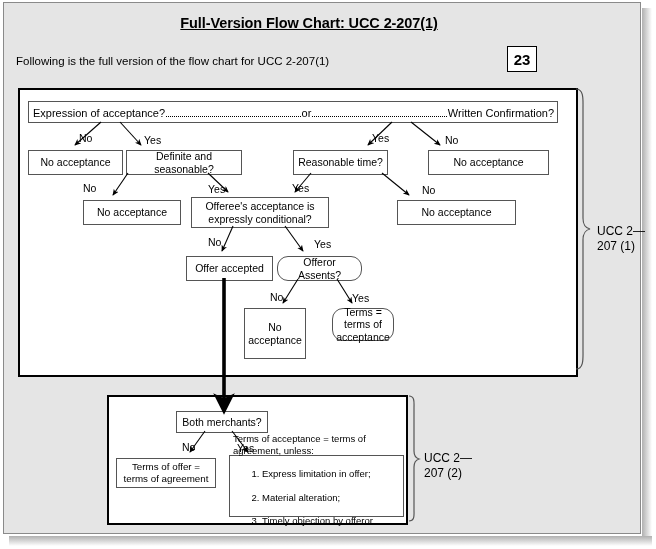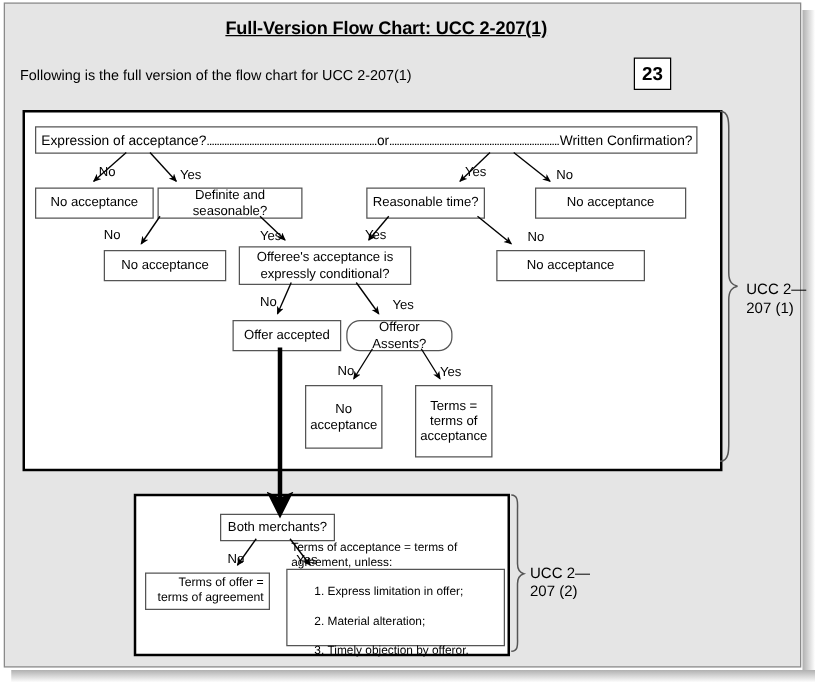--- a/index.html
+++ b/index.html
@@ -117,21 +117,21 @@
     left:225px;top:452px;width:175px;height:62px;
     justify-content:flex-start;align-items:center;
     text-align:left;padding:2px 3px;font-size:9.5px;line-height:1.22;
   }
   #n-terms-acc ol{
     margin:0;padding-left:17px;list-style-position:outside;
   }
   #n-terms-acc ol li{margin:12px;padding:0;}
   #n-terms-offer{
     left:112px;top:455px;width:100px;height:30px;
-    justify-content:flex-start;text-align:right;padding:2px 4px;font-size:9.8px;line-height:1.25;
+    justify-content:flex-start;text-align:center;padding:2px 4px;font-size:9.8px;line-height:1.25;
   }
 </style>
 </head>
 <body>
 
 <div id="page">
 
   <div id="shadow-right"></div>
   <div id="shadow-bottom"></div>
 
@@ -166,21 +166,21 @@
     <div class="node" style="left:187px;top:194px;width:138px;height:31px;">Offeree's acceptance is expressly conditional?</div>
 
     <div class="node" style="left:393px;top:197px;width:119px;height:25px;">No acceptance</div>
 
     <div class="node" style="left:182px;top:253px;width:87px;height:25px;">Offer accepted</div>
 
     <div class="node" style="left:273px;top:253px;width:85px;height:25px;border-radius:11px;">Offeror Assents?</div>
 
     <div class="node" style="left:240px;top:305px;width:62px;height:51px;">No acceptance</div>
 
-    <div class="node" style="left:328px;top:305px;width:62px;height:58px;">Terms = terms of acceptance</div>
+    <div class="node" style="left:328px;top:305px;width:62px;height:33px;border-radius:11px;">Terms = terms of acceptance</div>
 
     <div id="frame2" class="frame-box"></div>
 
     <div class="node" style="left:172px;top:408px;width:92px;height:22px;">Both merchants?</div>
 
     <div id="n-terms-offer" class="node">Terms of offer = terms of agreement</div>
 
     <div id="n-terms-acc" class="node">
       <div class="inner">
         <div>Terms of acceptance = terms of agreement, unless:</div>

